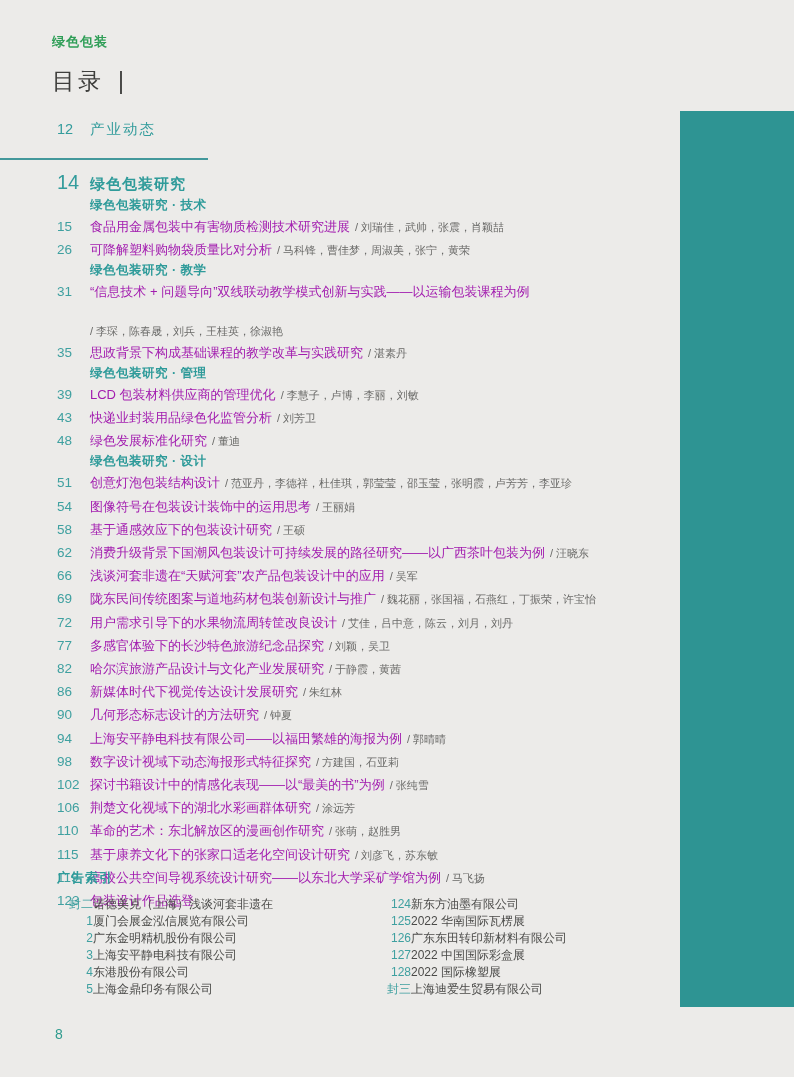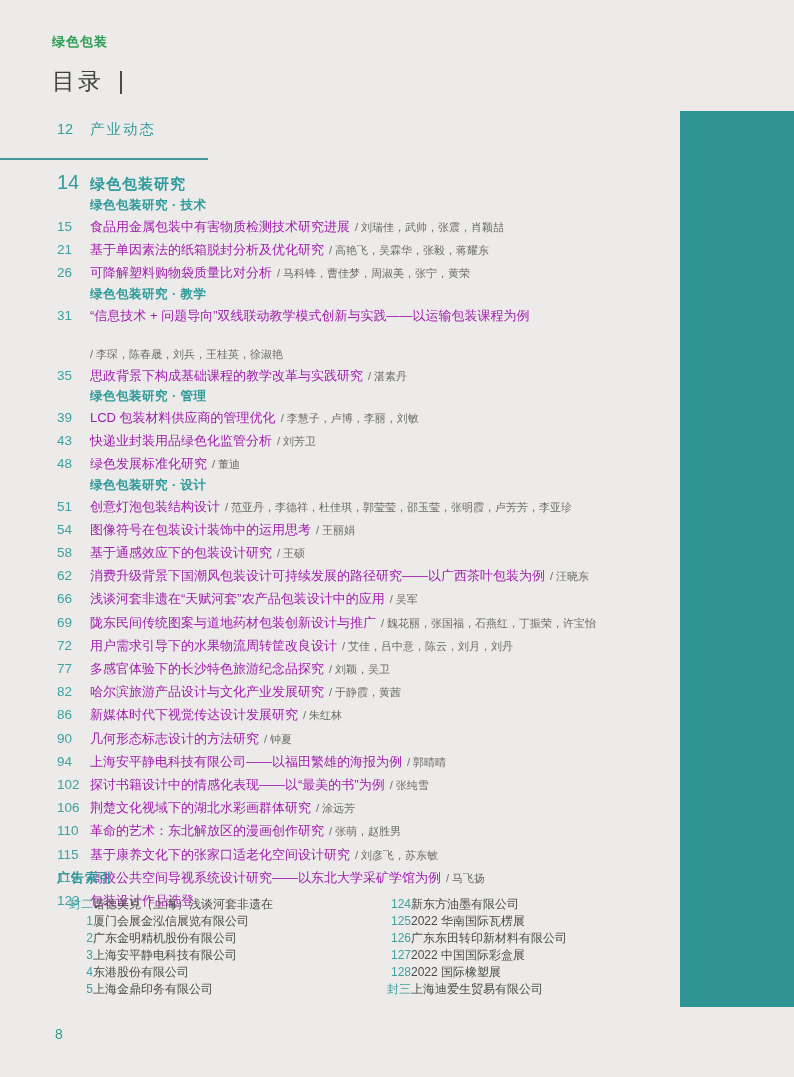--- a/index.html
+++ b/index.html
@@ -94,24 +94,20 @@
   <div>
   <div class="toc-sub">
     <span>绿色包装研究 · 技术</span>
   </div>
 
   <div class="toc-row">
     <span class="num">15</span>
     <span class="body"><span class="title">食品用金属包装中有害物质检测技术研究进展</span><span class="authors">/ 刘瑞佳，武帅，张震，肖颖喆</span></span>
   </div>
 
-  <div class="toc-row">
-    <span class="num">21</span>
-    <span class="body"><span class="title">基于单因素法的纸箱脱封分析及优化研究</span><span class="authors">/ 高艳飞，吴霖华，张毅，蒋耀东</span></span>
-  </div>
 
   <div class="toc-row">
     <span class="num">26</span>
     <span class="body"><span class="title">可降解塑料购物袋质量比对分析</span><span class="authors">/ 马科锋，曹佳梦，周淑美，张宁，黄荣</span></span>
   </div>
 
   <div class="toc-sub">
     <span>绿色包装研究 · 教学</span>
   </div>
 
@@ -201,20 +197,24 @@
   <div class="toc-row">
     <span class="num">90</span>
     <span class="body"><span class="title">几何形态标志设计的方法研究</span><span class="authors">/ 钟夏</span></span>
   </div>
 
   <div class="toc-row">
     <span class="num">94</span>
     <span class="body"><span class="title">上海安平静电科技有限公司——以福田繁雄的海报为例</span><span class="authors">/ 郭晴晴</span></span>
   </div>
 
+  <div class="toc-row">
+    <span class="num">98</span>
+    <span class="body"><span class="title">数字设计视域下动态海报形式特征探究</span><span class="authors">/ 方建国，石亚莉</span></span>
+  </div>
 
   <div class="toc-row">
     <span class="num">102</span>
     <span class="body"><span class="title">探讨书籍设计中的情感化表现——以“最美的书”为例</span><span class="authors">/ 张纯雪</span></span>
   </div>
 
   <div class="toc-row">
     <span class="num">106</span>
     <span class="body"><span class="title">荆楚文化视域下的湖北水彩画群体研究</span><span class="authors">/ 涂远芳</span></span>
   </div>

